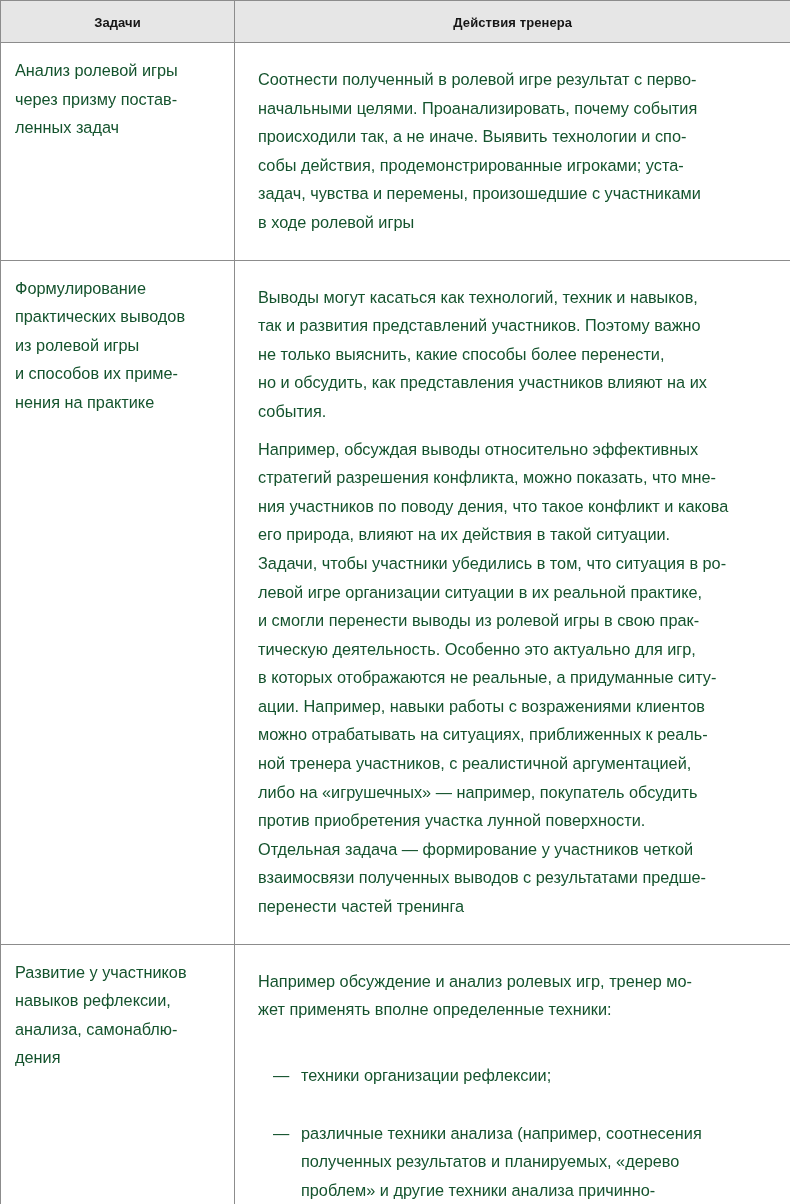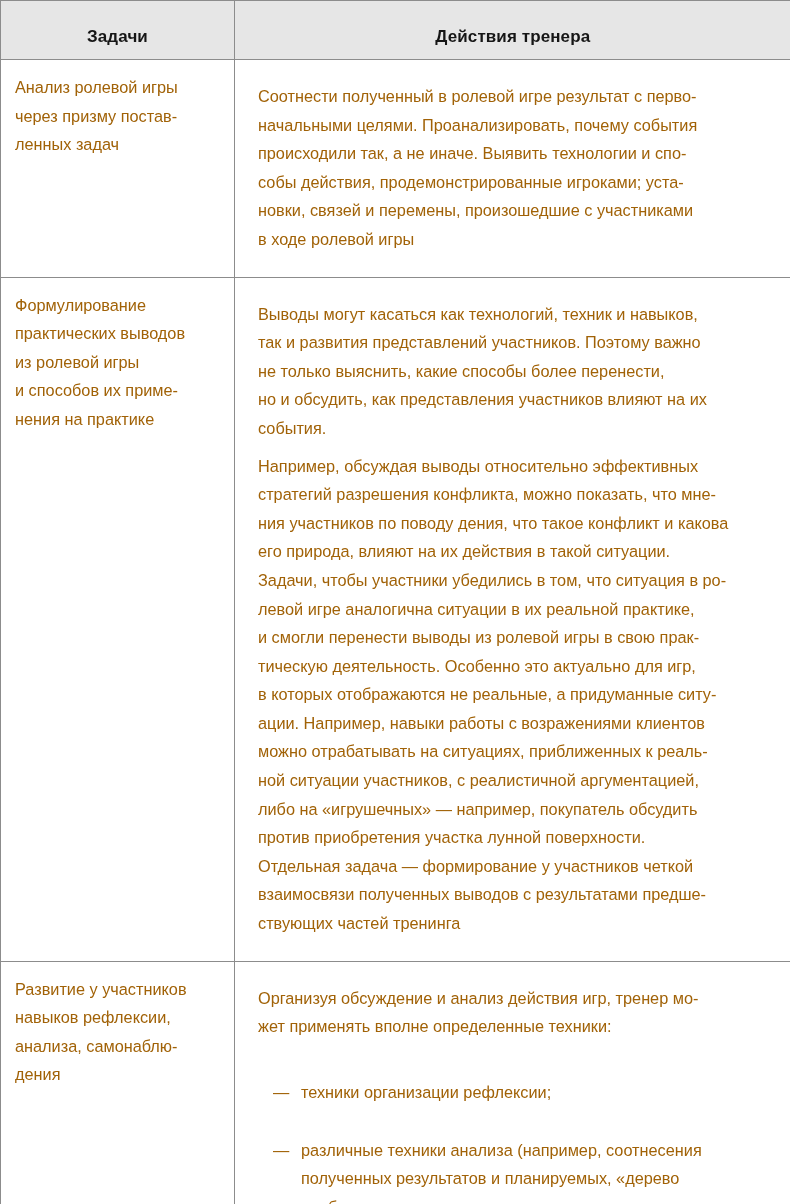--- a/index.html
+++ b/index.html
@@ -27,42 +27,42 @@
   }
 
   table.data-table col.col-left  { width: 234px; }
   table.data-table col.col-right { width: 556px; }
 
   thead th {
     background: #e6e6e6;
     border-top: 1.5px solid #8c8c8c;
     border-bottom: 1.5px solid #8c8c8c;
     border-right: 1.5px solid #8c8c8c;
-    font-size: 17px;
+    font-size: 13px;
     font-weight: bold;
     color: #161616;
     text-align: center;
-    padding: 26px 6px 12px 6px;
+    padding: 14px 6px 12px 6px;
     letter-spacing: 0.1px;
   }
   thead th.th-left {
     border-left: 1.5px solid #8c8c8c;
   }
   thead th.th-right {
     border-right: none;
   }
 
   tbody td {
     vertical-align: top;
     border-bottom: 1.5px solid #8c8c8c;
     border-right: 1.5px solid #8c8c8c;
     background: #ffffff;
     font-size: 16.3px;
     line-height: 28.6px;
-    color: #a16207;
+    color: #14532d;
   }
   tbody td.cell-left {
     border-left: 1.5px solid #8c8c8c;
     padding: 13px 10px 14px 14px;
   }
   tbody td.cell-right {
     border-right: none;
     padding: 13px 14px 14px 14px;
   }
   tbody tr:last-child td {
@@ -119,21 +119,21 @@
             <span class="line">Анализ ролевой игры</span>
             <span class="line">через призму постав-</span>
             <span class="line">ленных задач</span>
           </td>
           <td class="cell-right">
             <div class="para">
               <span class="line">Соотнести полученный в ролевой игре результат с перво-</span>
               <span class="line">начальными целями. Проанализировать, почему события</span>
               <span class="line">происходили так, а не иначе. Выявить технологии и спо-</span>
               <span class="line">собы действия, продемонстрированные игроками; уста-</span>
-              <span class="line">новки, связей и перемены, произошедшие с участниками</span>
+              <span class="line">задач, чувства и перемены, произошедшие с участниками</span>
               <span class="line">в ходе ролевой игры</span>
             </div>
           </td>
         </tr>
         <tr>
           <td class="cell-left">
             <span class="line">Формулирование</span>
             <span class="line">практических выводов</span>
             <span class="line">из ролевой игры</span>
             <span class="line">и способов их приме-</span>
@@ -146,45 +146,45 @@
               <span class="line">не только выяснить, какие способы более перенести,</span>
               <span class="line">но и обсудить, как представления участников влияют на их</span>
               <span class="line">события.</span>
             </div>
             <div class="para">
               <span class="line">Например, обсуждая выводы относительно эффективных</span>
               <span class="line">стратегий разрешения конфликта, можно показать, что мне-</span>
               <span class="line">ния участников по поводу дения, что такое конфликт и какова</span>
               <span class="line">его природа, влияют на их действия в такой ситуации.</span>
               <span class="line">Задачи, чтобы участники убедились в том, что ситуация в ро-</span>
-              <span class="line">левой игре аналогична ситуации в их реальной практике,</span>
+              <span class="line">левой игре организации ситуации в их реальной практике,</span>
               <span class="line">и смогли перенести выводы из ролевой игры в свою прак-</span>
               <span class="line">тическую деятельность. Особенно это актуально для игр,</span>
               <span class="line">в которых отображаются не реальные, а придуманные ситу-</span>
               <span class="line">ации. Например, навыки работы с возражениями клиентов</span>
               <span class="line">можно отрабатывать на ситуациях, приближенных к реаль-</span>
-              <span class="line">ной ситуации участников, с реалистичной аргументацией,</span>
+              <span class="line">ной тренера участников, с реалистичной аргументацией,</span>
               <span class="line">либо на «игрушечных» — например, покупатель обсудить</span>
               <span class="line">против приобретения участка лунной поверхности.</span>
               <span class="line">Отдельная задача — формирование у участников четкой</span>
               <span class="line">взаимосвязи полученных выводов с результатами предше-</span>
-              <span class="line">ствующих частей тренинга</span>
+              <span class="line">перенести частей тренинга</span>
             </div>
           </td>
         </tr>
         <tr>
           <td class="cell-left">
             <span class="line">Развитие у участников</span>
             <span class="line">навыков рефлексии,</span>
             <span class="line">анализа, самонаблю-</span>
             <span class="line">дения</span>
           </td>
           <td class="cell-right">
             <div class="para">
-              <span class="line">Организуя обсуждение и анализ действия игр, тренер мо-</span>
+              <span class="line">Например обсуждение и анализ ролевых игр, тренер мо-</span>
               <span class="line">жет применять вполне определенные техники:</span>
             </div>
             <span class="spacer-line"></span>
             <ul class="bullet-list">
               <li class="bullet-item">
                 <span class="dash">—</span>
                 <span class="line">техники организации рефлексии;</span>
               </li>
               <li class="spacer-line"></li>
               <li class="bullet-item">

